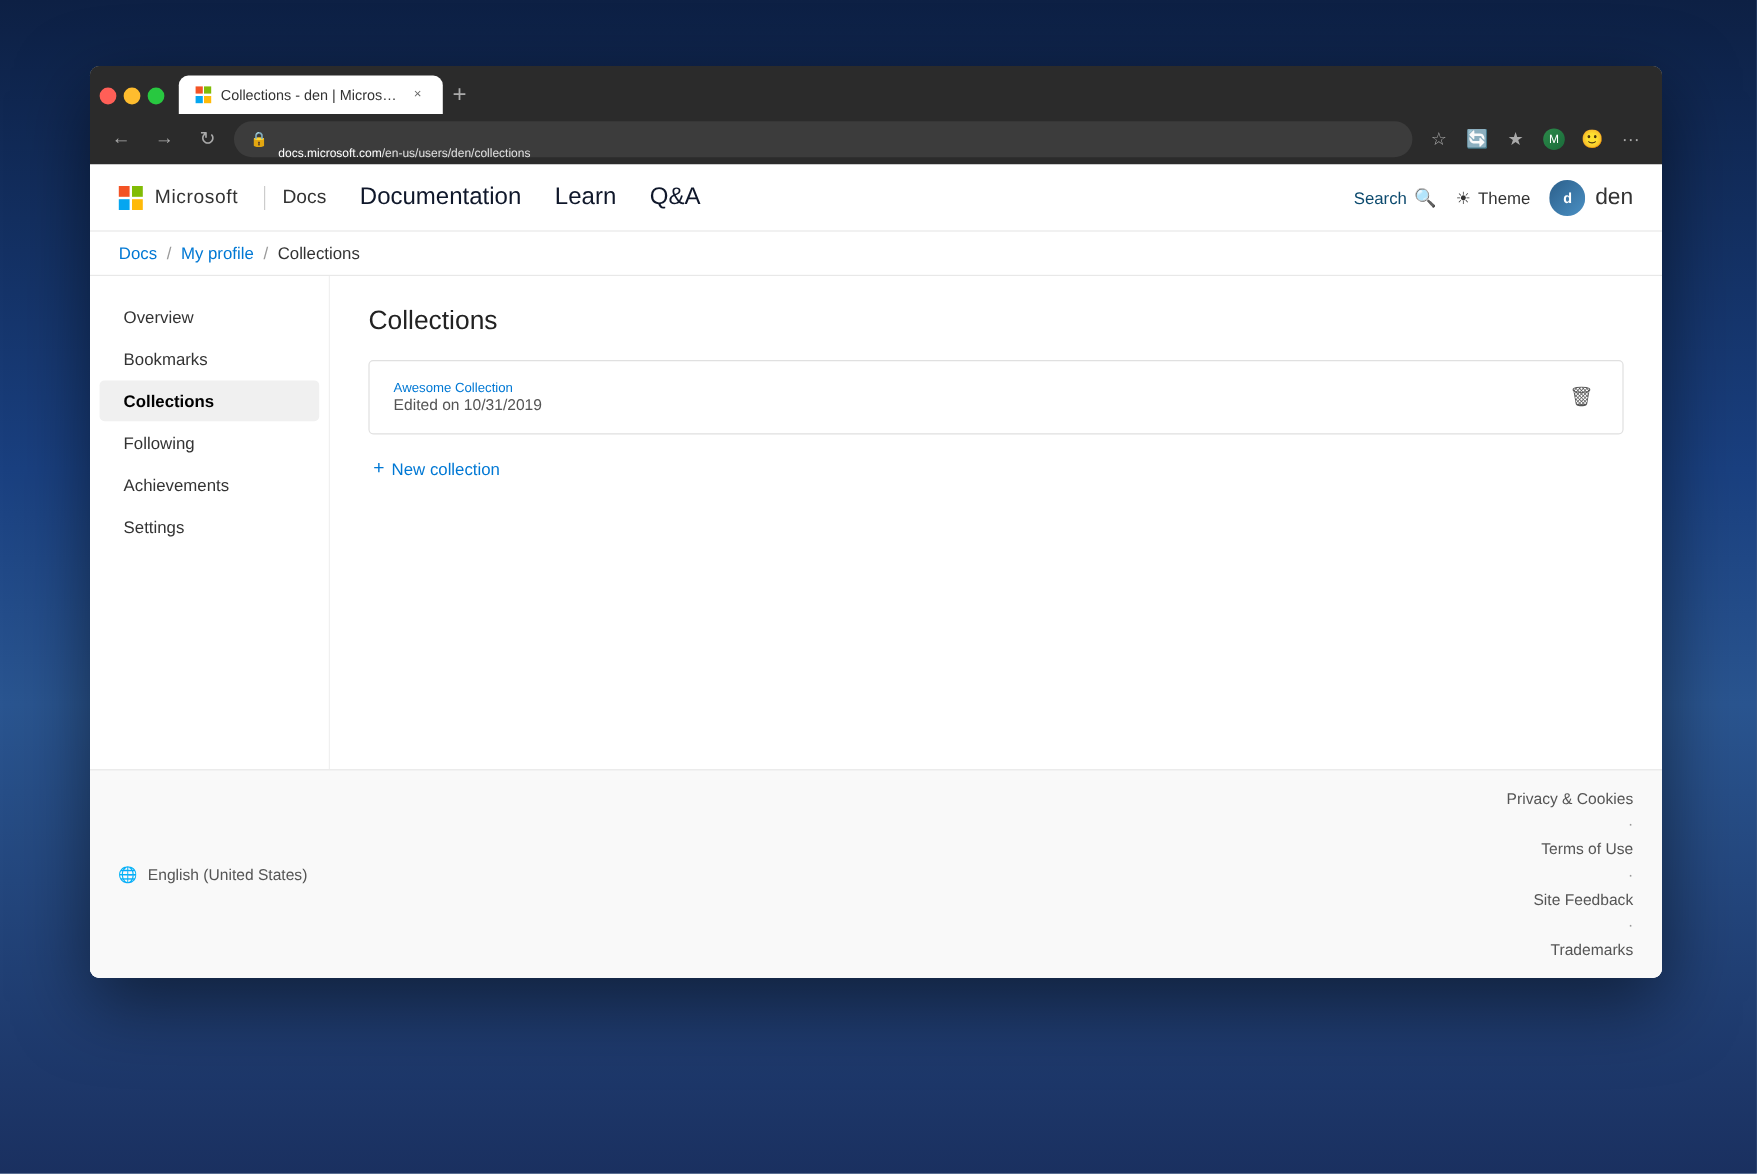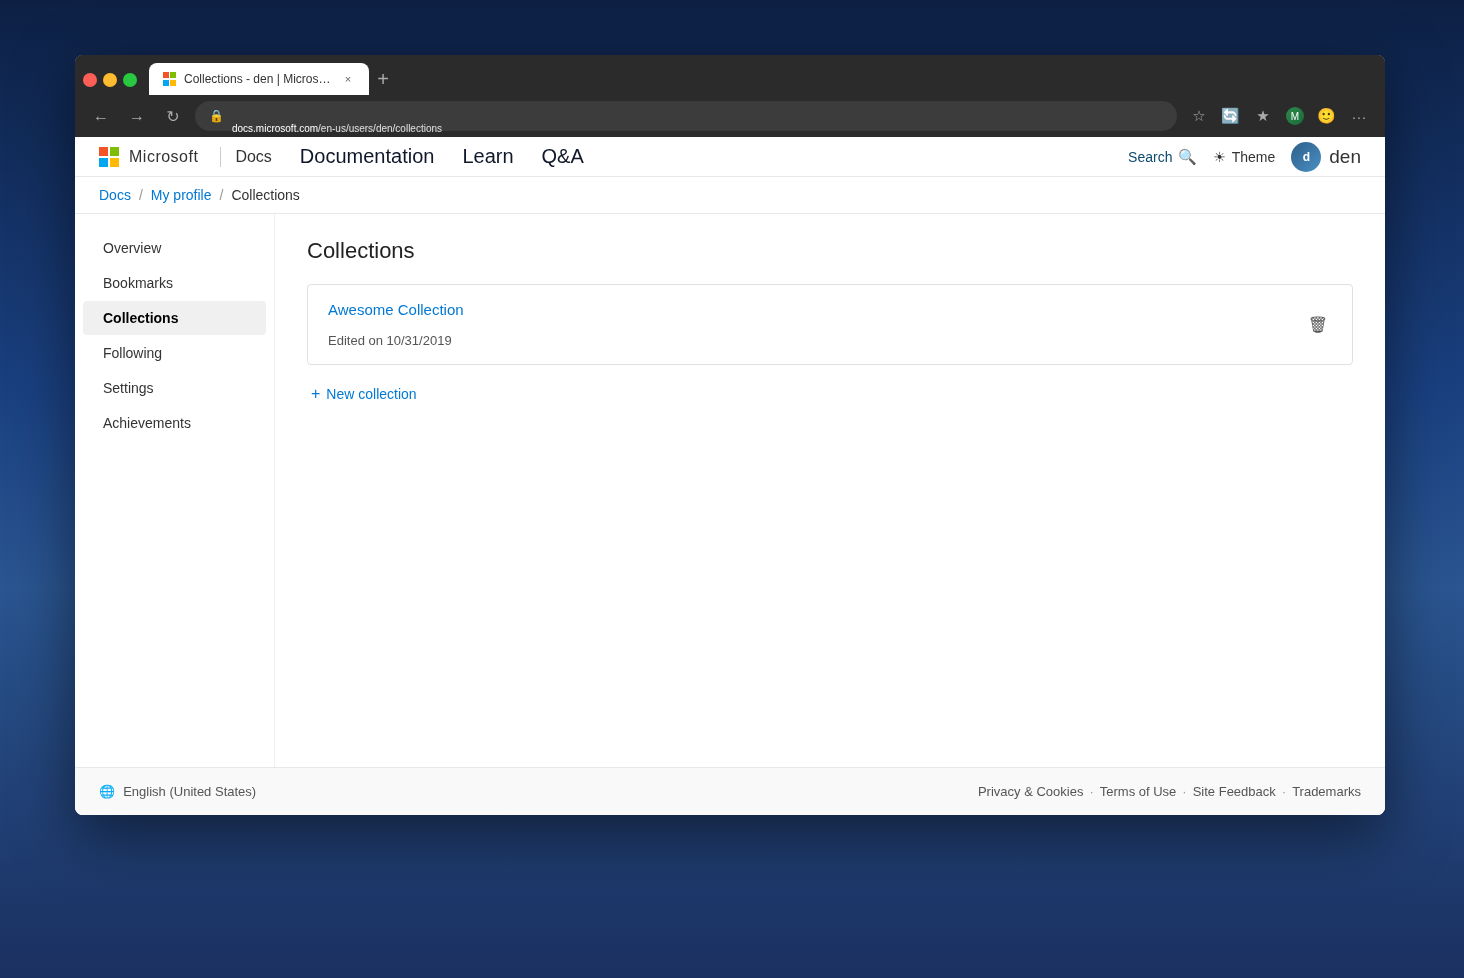--- a/index.html
+++ b/index.html
@@ -189,21 +189,21 @@
       display: flex;
       flex-direction: column;
       overflow: hidden;
     }
 
     
     .site-header {
       display: flex;
       align-items: center;
       padding: 0 24px;
-      height: 40px;
+      height: 56px;
       border-bottom: 1px solid #e8e8e8;
       flex-shrink: 0;
     }
 
     .ms-logo {
       display: flex;
       align-items: center;
       gap: 10px;
       margin-right: 8px;
     }
@@ -366,24 +366,24 @@
       align-items: center;
       background: #fff;
       cursor: pointer;
     }
 
     .collection-info {
       flex: 1;
     }
 
     .collection-name {
-      font-size: 15px;
+      font-size: 11px;
       color: #0078d4;
       font-weight: 500;
-      margin-bottom: 15px;
+      margin-bottom: 0;
       cursor: pointer;
     }
 
     .collection-meta {
       font-size: 13px;
       color: #555;
     }
 
     .collection-delete {
       color: #555;
@@ -418,24 +418,25 @@
     .footer-locale {
       display: flex;
       align-items: center;
       gap: 8px;
       font-size: 13px;
       color: #555;
     }
 
     .footer-links {
       display: flex;
-      align-items: center;
+      align-items: flex-end;
       gap: 6px;
       font-size: 13px;
       color: #555;
+      flex-direction: column;
     }
 
     .footer-link {
       cursor: pointer;
       color: #555;
     }
 
     .footer-dot {
       color: #999;
     }
@@ -554,22 +555,22 @@
       <span class="breadcrumb-current">Collections</span>
     </div>
 
     <div class="main-layout">
 
       <div class="sidebar">
         <div class="sidebar-item">Overview</div>
         <div class="sidebar-item">Bookmarks</div>
         <div class="sidebar-item active">Collections</div>
         <div class="sidebar-item">Following</div>
+        <div class="sidebar-item">Achievements</div>
         <div class="sidebar-item">Settings</div>
-        <div class="sidebar-item">Achievements</div>
       </div>
 
       <div class="main-content">
         <h1 class="page-title">Collections</h1>
 
         <div class="collection-card">
           <div class="collection-info">
             <div class="collection-name">Awesome Collection</div>
             <div class="collection-meta">Edited on 10/31/2019</div>
           </div>

